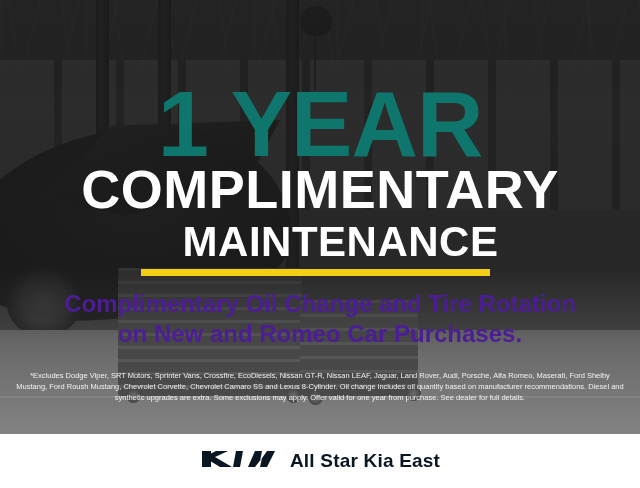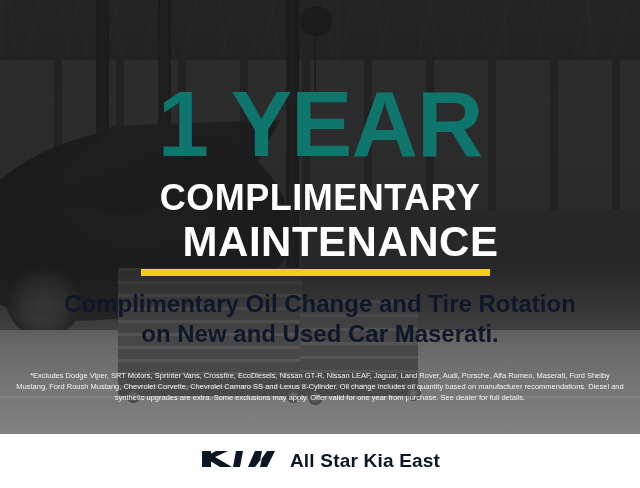--- a/index.html
+++ b/index.html
@@ -173,22 +173,22 @@
 
   .headline-line1,
   .headline-line2 {
     position: absolute;
     left: 0; right: 0;
     color: #ffffff;
     font-weight: bold;
     white-space: nowrap;
   }
   .headline-line1 {
-    top: 177px;
-    font-size: 36px;
+    top: 168px;
+    font-size: 54px;
     line-height: 42px;
     letter-spacing: 0.5px;
   }
   .headline-line2 {
     top: 221px;
     font-size: 42px;
     line-height: 42px;
     letter-spacing: 0.5px;
     margin-left: 41px;
   }
@@ -199,21 +199,21 @@
     top: 269px;
     width: 349px;
     height: 7px;
     background: #F5CE16;
   }
 
   .sub {
     position: absolute;
     left: 0; right: 0;
     top: 289px;
-    color: #0f172a;
+    color: #4c1d95;
     font-size: 24px;
     line-height: 30px;
     font-weight: bold;
   }
   .sub span { display: block; }
 
   .disclaimer {
     position: absolute;
     left: 14px;
     right: 14px;
@@ -279,21 +279,21 @@
     <div class="headline-year">1 YEAR</div>
 
     <div class="headline-line1">COMPLIMENTARY</div>
 
     <div class="headline-line2">MAINTENANCE</div>
 
     <div class="divider"></div>
 
     <div class="sub">
       <span>Complimentary Oil Change and Tire Rotation</span>
-      <span>on New and Used Car Maserati.</span>
+      <span>on New and Romeo Car Purchases.</span>
     </div>
 
     <div class="disclaimer">*Excludes Dodge Viper, SRT Motors, Sprinter Vans, Crossfire, EcoDiesels, Nissan GT-R, Nissan LEAF, Jaguar, Land Rover, Audi, Porsche, Alfa Romeo, Maserati, Ford Shelby Mustang, Ford Roush Mustang, Chevrolet Corvette, Chevrolet Camaro SS and Lexus 8-Cylinder. Oil change includes oil quantity based on manufacturer recommendations. Diesel and synthetic upgrades are extra. Some exclusions may apply. Offer valid for one year from purchase. See dealer for full details.</div>
   </div>
 
   <div class="footer">
     <span class="kia-logo">
       <svg width="90" height="26" viewBox="0 0 180 52" aria-hidden="true">
         <g fill="#0B1623">
 

